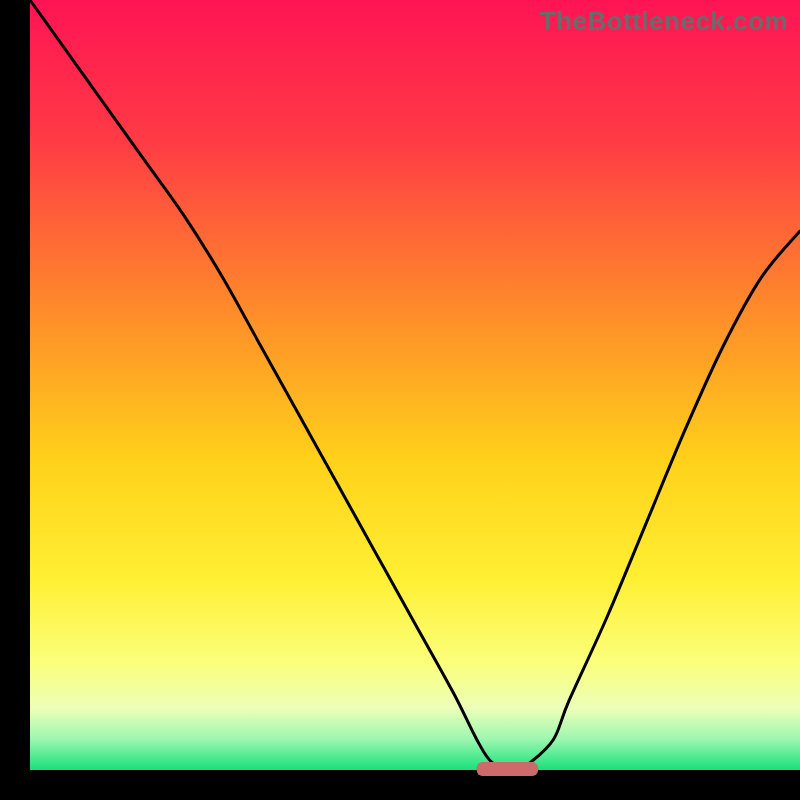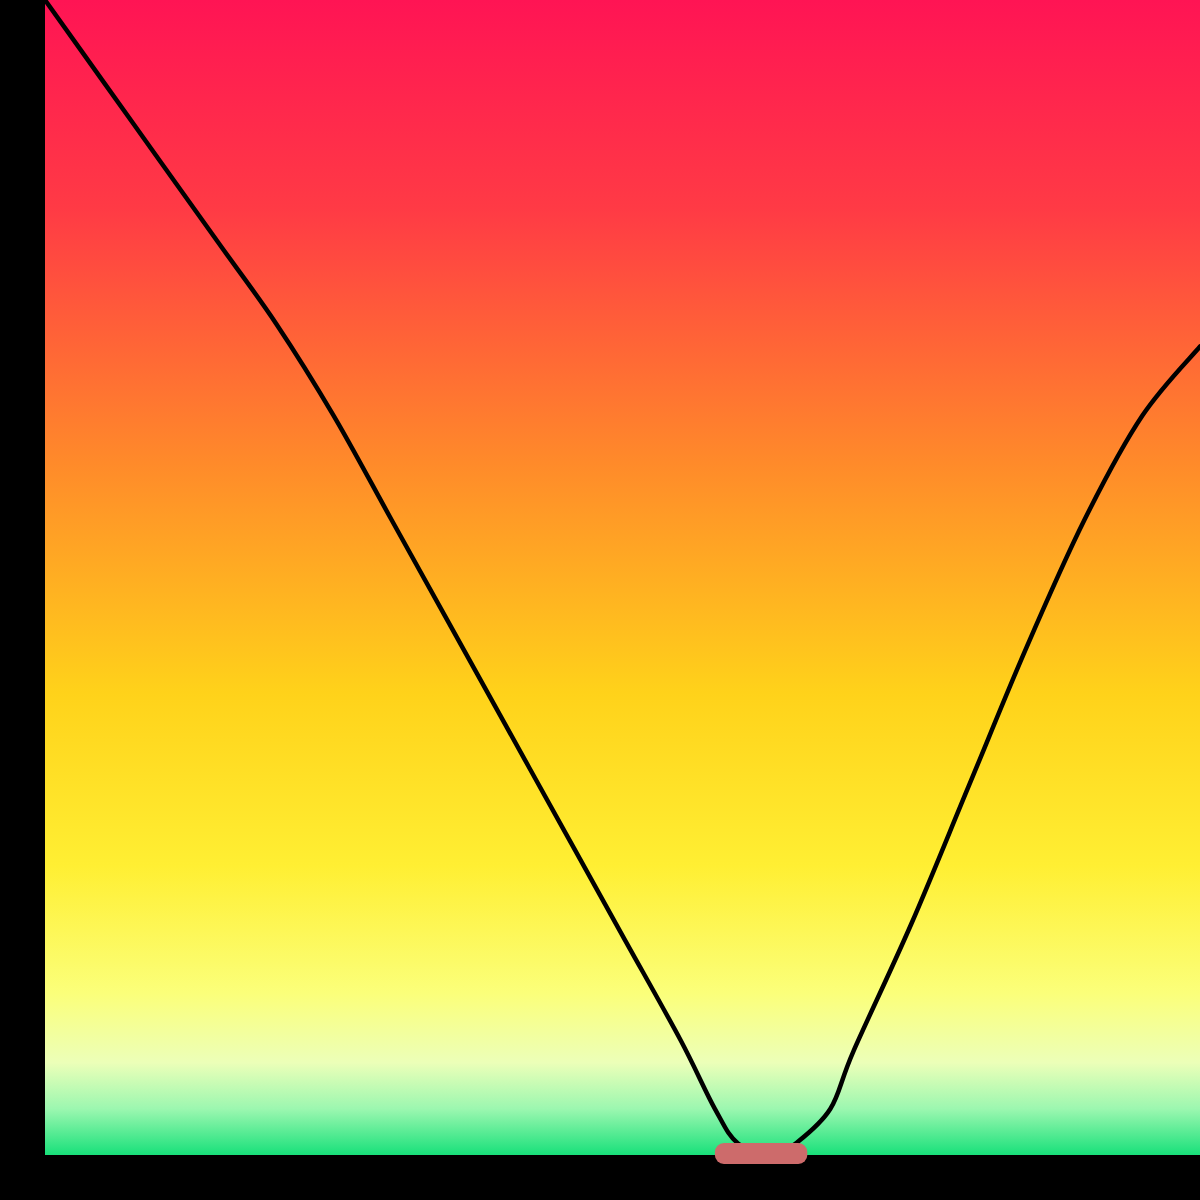--- a/index.html
+++ b/index.html
@@ -48,13 +48,14 @@
           <stop offset="100%" stop-color="#18e07a"></stop>
         </linearGradient>
     </defs>
 
     <rect id="plot-bg" fill="url(#bg-grad)" x="30" y="0" width="770" height="770"></rect>
 
     <path id="curve" fill="none" stroke="#000" stroke-width="3" stroke-linejoin="round" stroke-linecap="round" d="M 30 0 C 36.416666666666664 8.983333333333327 55.666666666666664 35.933333333333294 68.5 53.89999999999996 C 81.33333333333333 71.86666666666663 94.16666666666667 89.83333333333334 107 107.80000000000001 C 119.83333333333333 125.76666666666668 132.66666666666666 143.7333333333333 145.5 161.69999999999996 C 158.33333333333334 179.66666666666663 171.16666666666666 196.35000000000002 184 215.60000000000002 C 196.83333333333334 234.85000000000002 209.66666666666666 255.38333333333333 222.5 277.2 C 235.33333333333334 299.01666666666665 248.16666666666666 323.3999999999999 261 346.49999999999994 C 273.8333333333333 369.59999999999997 286.6666666666667 392.7 299.5 415.8 C 312.3333333333333 438.90000000000003 325.1666666666667 462 338 485.1 C 350.8333333333333 508.20000000000005 363.6666666666667 531.3 376.5 554.4 C 389.3333333333333 577.5 402.16666666666663 600.6 415 623.7 C 427.83333333333337 646.8000000000001 443.2333333333334 673.75 453.50000000000006 693 C 463.7666666666667 712.25 470.1833333333333 727.65 476.59999999999997 739.1999999999999 C 483.01666666666665 750.7499999999999 485.5833333333333 757.1666666666666 492 762.3 C 498.4166666666667 767.4333333333333 508.68333333333334 770 515.1 770 C 521.5166666666667 770 524.0833333333334 767.4333333333333 530.5 762.3 C 536.9166666666666 757.1666666666666 547.1833333333334 749.4666666666666 553.6 739.1999999999999 C 560.0166666666667 728.9333333333333 560.0166666666667 721.2333333333333 569 700.7 C 577.9833333333333 680.1666666666667 594.6666666666666 645.5166666666667 607.5 616 C 620.3333333333334 586.4833333333333 633.1666666666666 554.3999999999999 646 523.5999999999999 C 658.8333333333334 492.7999999999999 671.6666666666666 460.7166666666667 684.5 431.20000000000005 C 697.3333333333334 401.6833333333334 710.1666666666666 372.16666666666663 723 346.49999999999994 C 735.8333333333334 320.83333333333326 748.6666666666666 296.45 761.5 277.2 C 774.3333333333334 257.95 793.5833333333334 238.70000000000002 800 231.00000000000003"></path>
 
     <rect id="marker" rx="6" ry="6" x="476.59999999999997" width="61.60000000000008" y="762" height="14" fill="#cd6b6b"></rect>
   </svg>
+  <div class="watermark">TheBottleneck.com</div>
 </div>
 
 </body></html>

